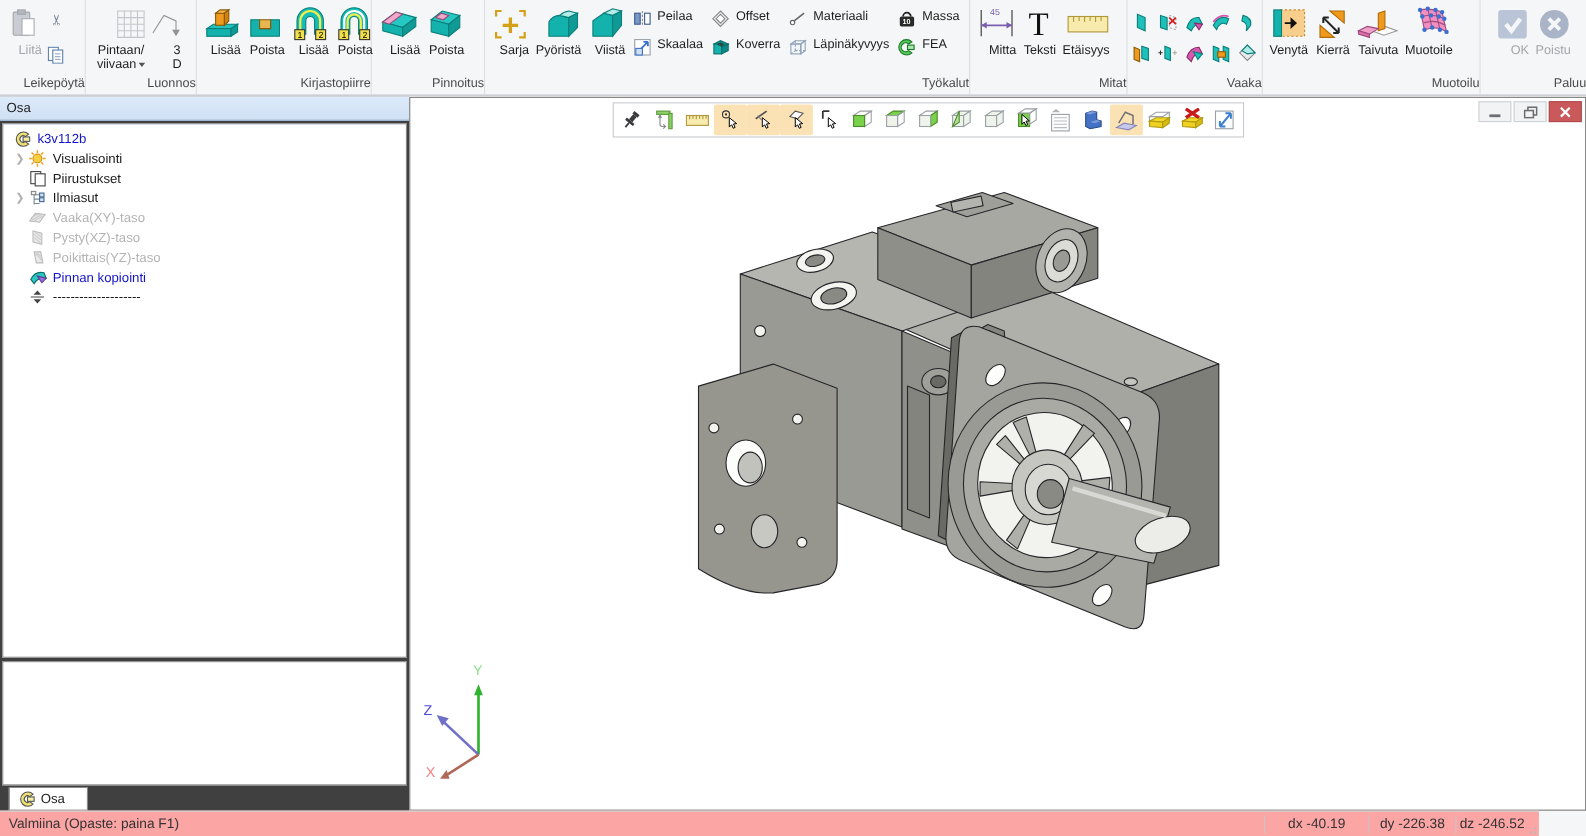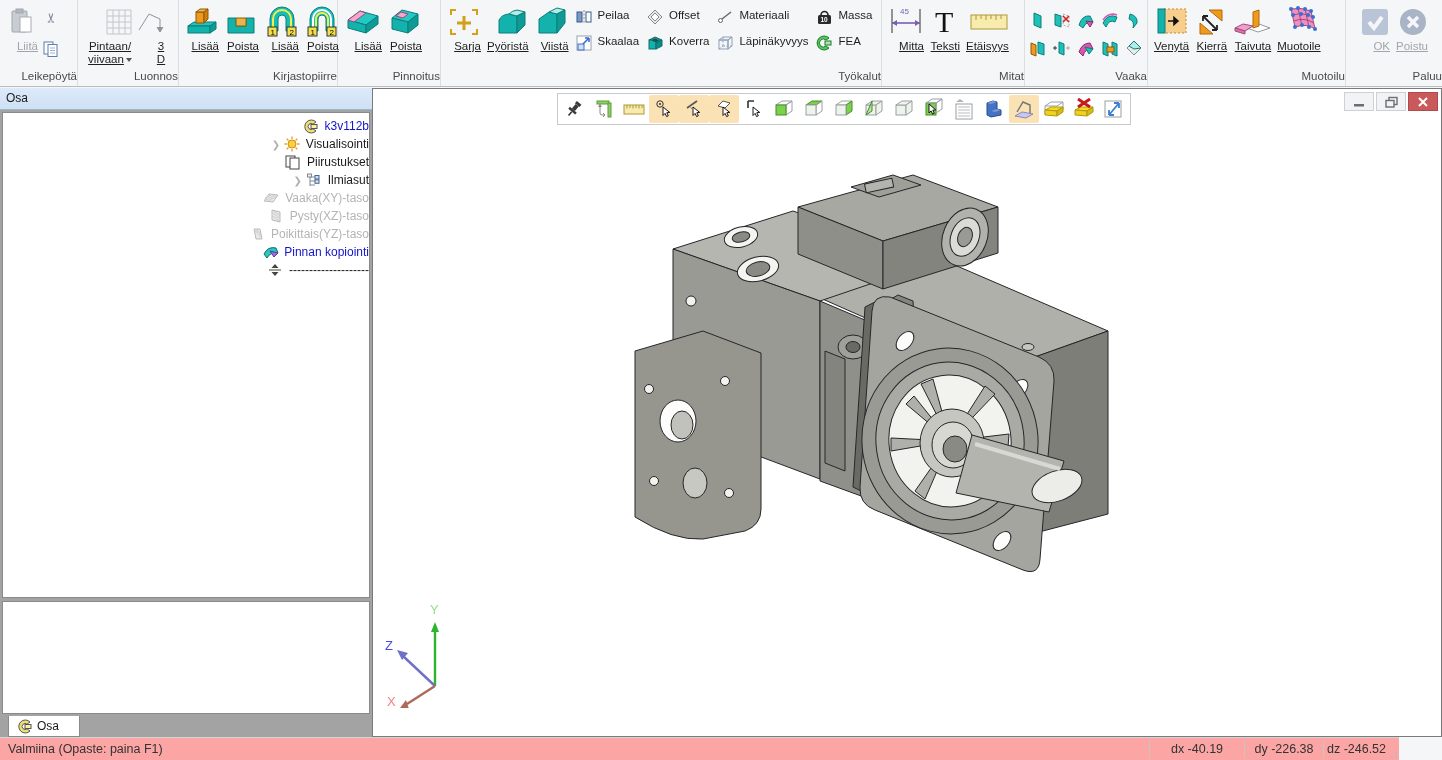--- a/index.html
+++ b/index.html
@@ -8,45 +8,45 @@
   #app { position:relative; width:1442px; height:760px; background:#f5f6f7; }
 
   
   #ribbon { position:absolute; left:0; top:0; width:1442px; height:87px;
     background:#f5f6f7; border-bottom:1px solid #b8bcc0; display:flex; }
   .rgroup { height:100%; display:flex; flex-direction:column; border-right:1px solid #dcdee1; }
   .rgroup-body { flex:1; display:flex; align-items:flex-start; padding:2px 3px 0 3px; }
   .rgroup-label { height:17px; text-align:right; font-size:11.5px; color:#4a4a4a; line-height:15px;margin-left:12px; }
   .rbtn { display:flex; flex-direction:column; align-items:flex-end; padding:2px 3px; border-radius:2px; cursor:pointer; }
   .rbtn .ric { height:36px; display:flex; align-items:center; justify-content:center; }
-  .rbtn .rlb { font-size:11.5px; color:#1e1e1e; text-align:center; line-height:13px; white-space:pre-line;text-decoration:underline; }
+  .rbtn .rlb { font-size:11.5px; color:#1e1e1e; text-align:center; line-height:13px; white-space:pre-line; }
   .rbtn.disabled .rlb { color:#a2a6ab; }
   .caret { display:inline-block; width:0; height:0; border-left:3.5px solid transparent;
     border-right:3.5px solid transparent; border-top:4px solid #555; margin-left:2px; vertical-align:middle; }
   .icolcol { display:flex; flex-direction:column; justify-content:flex-start; gap:14px; padding:6px 2px; }
   .sbtn-col { display:flex; flex-direction:column; gap:4px; padding-top:7px; }
   .sbtn { display:flex; align-items:flex-start; gap:5px; height:22px; padding:0 4px; font-size:11.5px; color:#1e1e1e; border-radius:2px; cursor:pointer; }
   .pingrid { display:grid; grid-template-columns:repeat(5,24px); grid-auto-rows:26px; gap:2px 0; padding-top:6px; }
   .pingrid .pic { display:flex; align-items:center; justify-content:center; cursor:pointer; border-radius:2px; }
 
   
-  #left-panel { position:absolute; left:0; top:88px; width:372px; height:649px; background:#a3a3a3;text-decoration:underline; }
+  #left-panel { position:absolute; left:0; top:88px; width:372px; height:649px; background:#404040;text-decoration:underline; }
   #panel-header { position:absolute; left:0; top:0; width:372px; height:22px;
     background:linear-gradient(#dceafa,#cfe1f4); border-bottom:1px solid #9ab6d0;
     font-size:12px; color:#1a1a1a; line-height:21px; padding-left:6px; }
   #tree-box { position:absolute; left:2px; top:24px; width:368px; height:486px;
     background:#fff; border:1px solid #8a8a8a; overflow:hidden; }
   #info-box { position:absolute; left:2px; top:513px; width:368px; height:113px;
     background:#fff; border:1px solid #8a8a8a; }
   #tab-row { position:absolute; left:0; top:628px; width:372px; height:21px; }
   #tab-osa { position:absolute; left:8px; top:0; width:72px; height:21px; background:#fff;
     border:1px solid #8a8a8a; border-top:none; display:flex; align-items:center; gap:5px;
     padding-left:8px; font-size:12px; color:#1a1a1a; cursor:pointer; }
   .tree { padding:4px 0 0 0; }
-  .trow { display:flex; align-items:center; height:18px; font-size:12px; color:#1a1a1a; cursor:pointer;justify-content:flex-end; }
+  .trow { display:flex; align-items:center; height:18px; font-size:12px; color:#1a1a1a; cursor:pointer; }
   .trow .chev { width:14px; margin-left:8px; color:#b0b0b0; font-size:10px; text-align:center; }
   .trow .nochev { width:14px; margin-left:8px; }
   .trow .ticon { width:18px; height:16px; display:flex; align-items:center; justify-content:center; margin-right:5px; }
   .trow.blue { color:#1414c8; }
   .trow.dim { color:#b4b4b4; }
   .trow.root { margin-left:8px; }
 
   
   #viewport { position:absolute; left:372px; top:88px; width:1070px; height:649px;
     background:#fff; border:1px solid #7a7a7a; }

